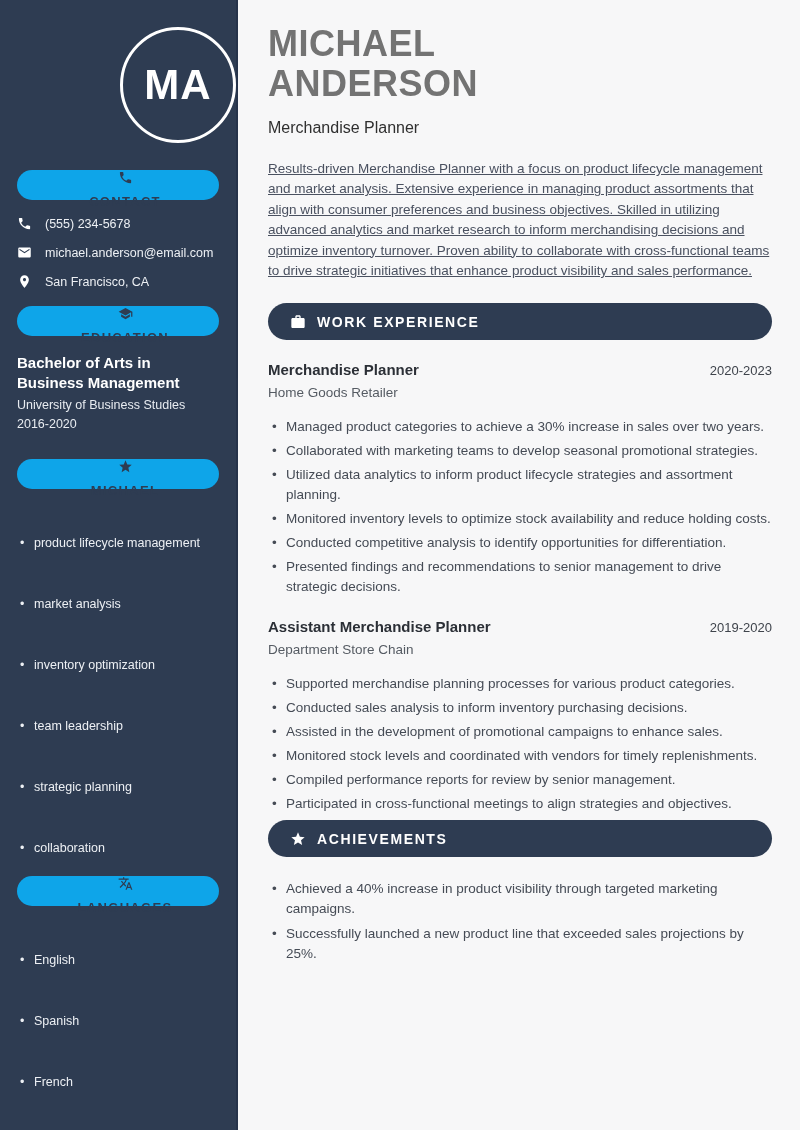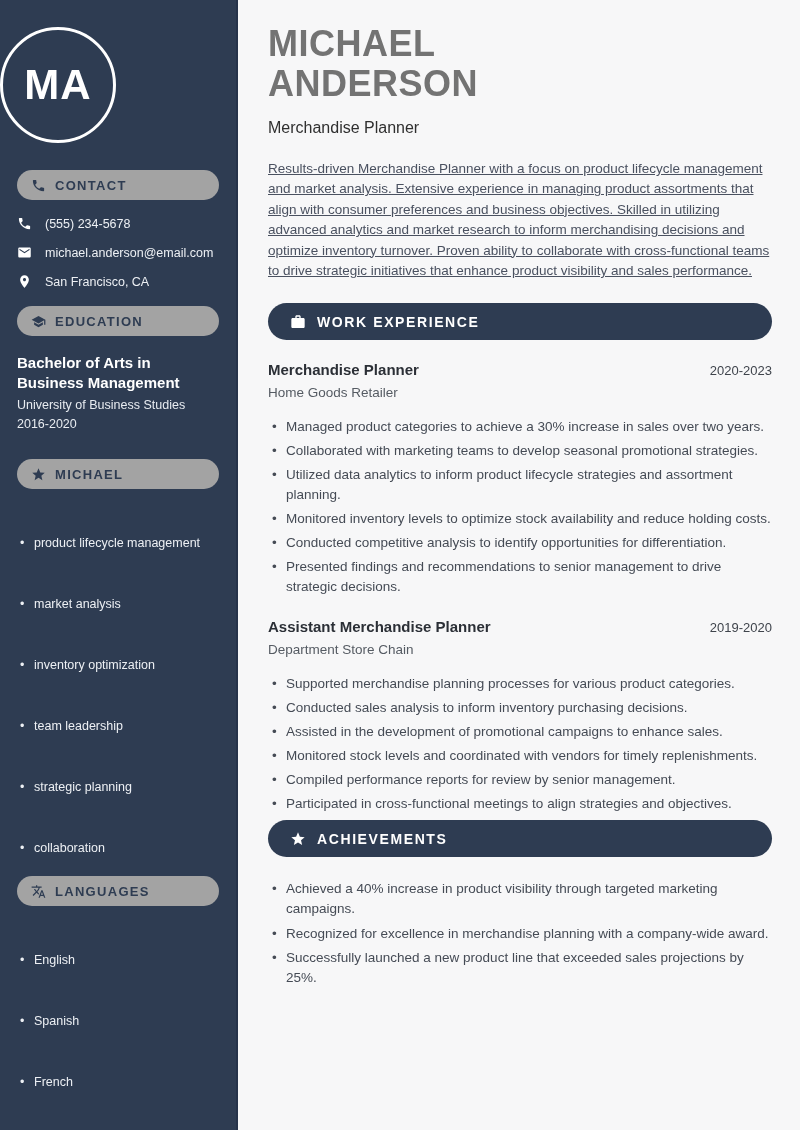--- a/index.html
+++ b/index.html
@@ -1,23 +1,23 @@
 <!DOCTYPE html>
 <html style="--sidebar-bg: #2e3c52; --main-bg: #f7f7f8; --pill-bg: #2e3c52; --pill-text-on-dark: #ffffff; --headline-text: #3b3b3b;"><head>
 <meta charset="utf-8">
 <style>
   html,body{margin:0;padding:0;background:#ffffff;}
   body{width:800px;height:1130px;font-family:"Liberation Sans","DejaVu Sans",sans-serif;-webkit-font-smoothing:antialiased;}
   .page{display:flex;width:800px;height:1130px;overflow:hidden;}
 
   
   .sidebar{width:238px;min-width:238px;box-sizing:border-box;background:var(--sidebar-bg,#2e3c52);color:#eef1f5;padding-top:27px;border-right:2px solid #26334a;}
-  .avatar-row{display:flex;justify-content:flex-start;}
+  .avatar-row{display:flex;justify-content:flex-end;margin-left:9px;}
   .avatar{width:110px;height:110px;border-radius:50%;border:3px solid #ffffff;display:flex;align-items:center;justify-content:center;font-size:42px;font-weight:600;color:#ffffff;letter-spacing:1px;}
-  .side-pill{margin:0 17px;height:30px;background:#a3a3a3;border-radius:15px;display:flex;align-items:center;gap:9px;padding-left:14px;color:var(--sidebar-bg,#2e3c52);font-weight:700;font-size:13px;letter-spacing:1.3px;}
+  .side-pill{margin:0 17px;height:30px;background:#0ea5e9;border-radius:15px;display:flex;align-items:center;gap:9px;padding-left:14px;color:var(--sidebar-bg,#2e3c52);font-weight:700;font-size:13px;letter-spacing:1.3px;flex-direction:column;}
   .side-pill .icn{display:flex;align-items:center;}
   .side-pill svg{width:15px;height:15px;fill:var(--sidebar-bg,#2e3c52);}
   .pill-contact{margin-top:27px;}
   .contact-list{margin:15px 17px 0 17px;}
   .contact-item{display:flex;align-items:center;gap:13px;font-size:12.5px;color:#edf0f4;margin-bottom:12px;min-height:17px;}
   .contact-item svg{width:15px;height:15px;fill:#ffffff;flex:none;}
   .pill-education{margin-top:16px;}
   .edu{margin:17px 17px 0 17px;}
   .edu-degree{font-size:15px;font-weight:700;color:#ffffff;line-height:19.5px;}
   .edu-school{font-size:12.5px;color:#e8ecf1;line-height:19px;margin-top:4px;}
@@ -221,20 +221,19 @@
             <path d="M12 17.27L18.18 21l-1.64-7.03L22 9.24l-7.19-.61L12 2 9.19 8.63 2 9.24l5.46 4.73L5.82 21z"></path>
           </svg>
       </span>
       <span>ACHIEVEMENTS</span>
     </div>
 
     <ul class="bullets achievement-list">
 
         <li>Achieved a 40% increase in product visibility through targeted marketing campaigns.</li>
 
-        <li>Recognized for excellence in merchandise planning with a company-wide award.</li>
 
         <li>Successfully launched a new product line that exceeded sales projections by 25%.</li>
 
     </ul>
 
   </main>
 </div>
 
 </body></html>

